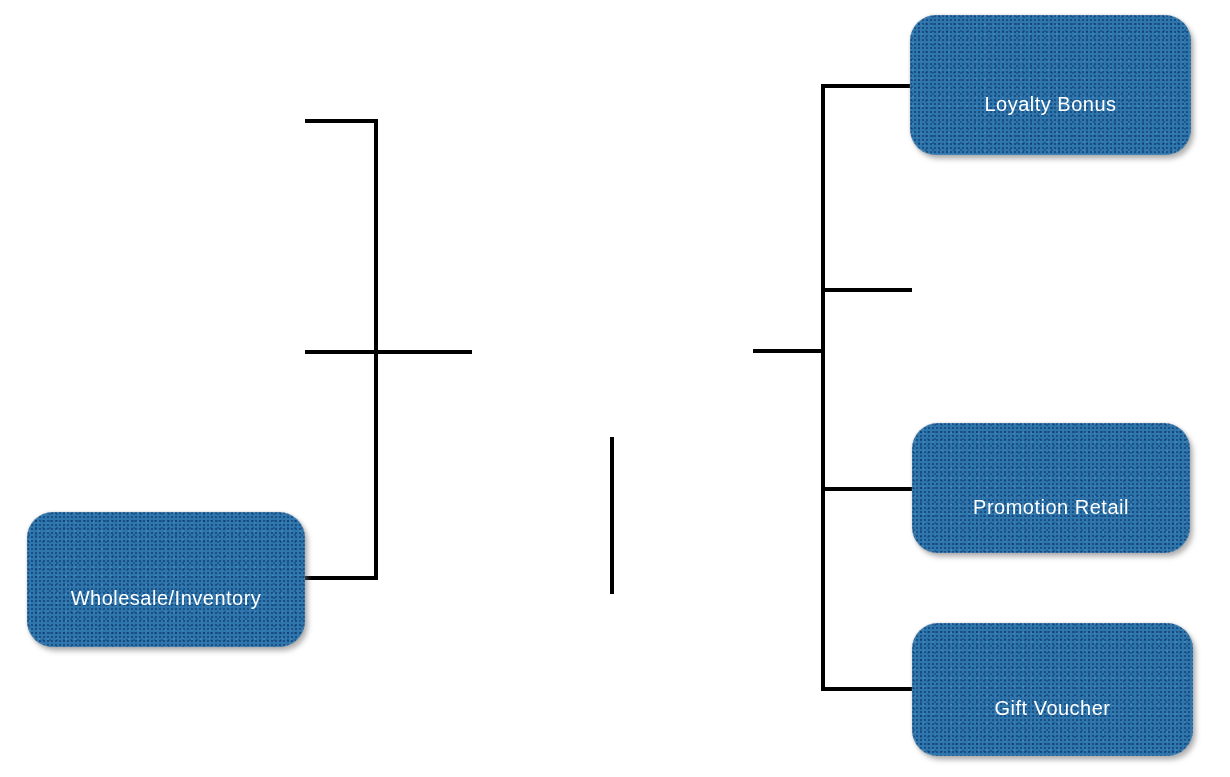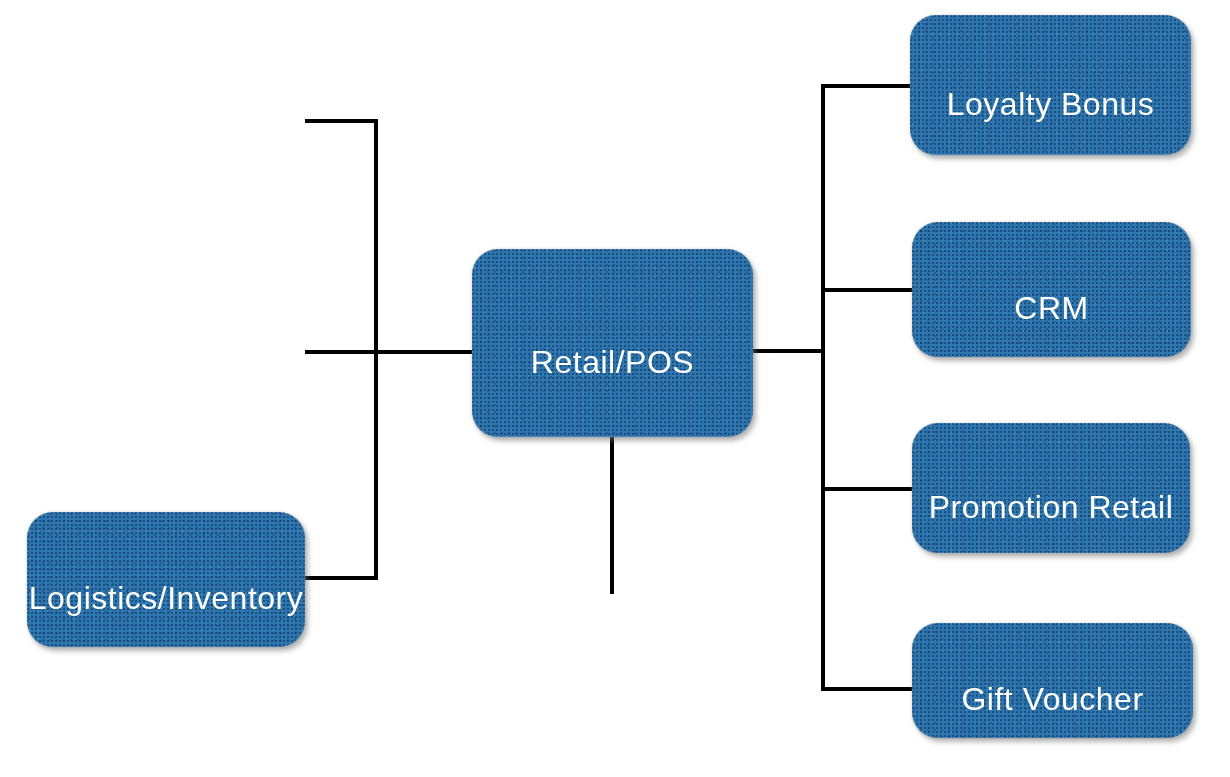--- a/index.html
+++ b/index.html
@@ -37,37 +37,37 @@
       radial-gradient(circle at 2px 2px, rgba(8, 45, 100, 0.38) 0.7px, transparent 1.2px),
       radial-gradient(circle at 3px 1px, rgba(120, 185, 230, 0.25) 0.6px, transparent 1.1px);
     background-size: 4px 4px, 7px 7px, 9px 9px;
     box-shadow:
       3px 4px 5px rgba(110, 110, 110, 0.50),
       0 0 3px rgba(150, 150, 150, 0.40),
       inset 0 0 0 1px rgba(255, 255, 255, 0.10);
   }
   .node .label {
     color: var(--node-text, #ffffff);
-    font-size: 32px;
+    font-size: 20px;
     line-height: 1.15;
     text-align: left;
     white-space: nowrap;
     letter-spacing: 0.5px;
     margin-top: 38px;
   }
   
   .n-wholesale   { left: 28px;  top: 53px;  width: 277px; height: 135px; }
   .n-procurement { left: 27px;  top: 283px; width: 278px; height: 134px; }
   .n-logistics   { left: 27px;  top: 512px; width: 278px; height: 135px; }
   .n-retail      { left: 472px; top: 249px; width: 281px; height: 188px; }
   .n-finance     { left: 472px; top: 594px; width: 280px; height: 138px; }
   .n-loyalty     { left: 910px; top: 15px;  width: 281px; height: 140px; }
   .n-crm         { left: 912px; top: 222px; width: 279px; height: 135px; }
   .n-promotion   { left: 912px; top: 423px; width: 278px; height: 130px; }
-  .n-gift        { left: 912px; top: 623px; width: 281px; height: 115px; }
+  .n-gift        { left: 912px; top: 623px; width: 281px; height: 133px; }
 </style>
 </head>
 <body style="background: rgb(255, 255, 255);">
 
 <div class="canvas">
 
   <svg class="connectors" width="1230" height="777" viewBox="0 0 1230 777" aria-hidden="true">
     <g stroke="#000000" stroke-width="4">
 
       <line x1="305" y1="121" x2="378" y2="121" stroke="#000000"></line>
@@ -82,35 +82,29 @@
       <line x1="823" y1="86" x2="910" y2="86" stroke="#000000"></line>
       <line x1="823" y1="290" x2="912" y2="290" stroke="#000000"></line>
       <line x1="823" y1="489" x2="912" y2="489" stroke="#000000"></line>
       <line x1="823" y1="689" x2="912" y2="689" stroke="#000000"></line>
     </g>
   </svg>
 
 
 
   <div class="node n-logistics">
-    <span class="label">Logistics/Inventory</span>
+    <span class="label">Wholesale/Inventory</span>
   </div>
 
-  <div class="node n-retail">
-    <span class="label">Retail/POS</span>
-  </div>
 
 
   <div class="node n-loyalty">
     <span class="label">Loyalty Bonus</span>
   </div>
 
-  <div class="node n-crm">
-    <span class="label">CRM</span>
-  </div>
 
   <div class="node n-promotion">
     <span class="label">Promotion Retail</span>
   </div>
 
   <div class="node n-gift">
     <span class="label">Gift Voucher</span>
   </div>
 
 </div>

